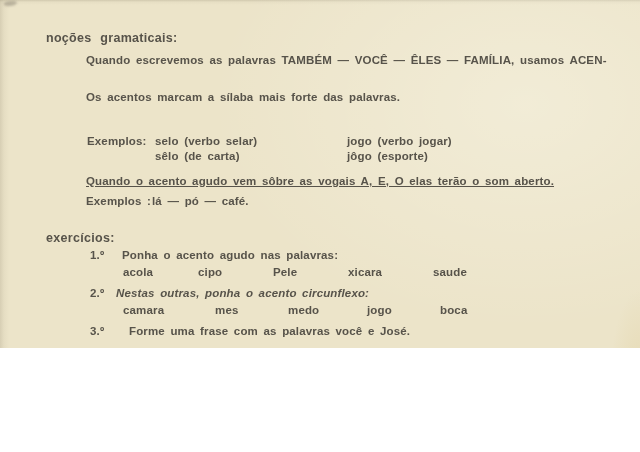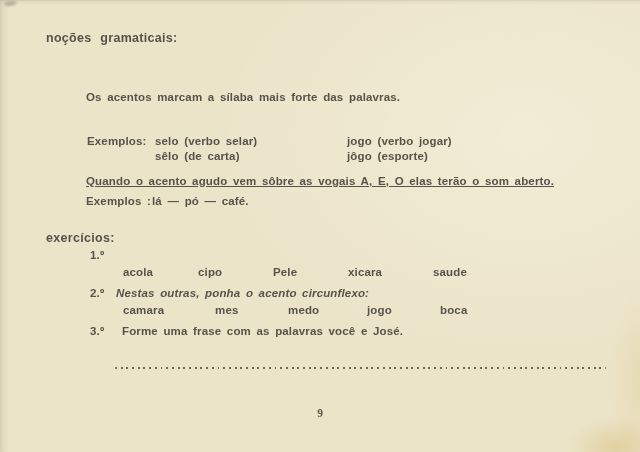--- a/index.html
+++ b/index.html
@@ -1,18 +1,18 @@
 <!DOCTYPE html>
 <html><head>
 <meta charset="utf-8">
 <style>
   html,body{margin:0;padding:0;}
   .page{
     position:relative;
-    width:640px;height:452px;
+    width:640px;height:348px;
     overflow:hidden;
     font-family:"Liberation Sans", sans-serif;
     background:
       radial-gradient(70px 45px at 616px 448px, rgba(202,168,78,0.32), transparent 70%),
       radial-gradient(40px 120px at 640px 380px, rgba(205,175,90,0.18), transparent 75%),
       radial-gradient(420px 300px at 82% 30%, rgba(255,255,246,0.30), transparent 75%),
       linear-gradient(90deg, rgba(140,130,105,0.22) 0px, rgba(140,130,105,0.07) 4px, rgba(0,0,0,0) 9px),
       linear-gradient(180deg, rgba(140,130,105,0.28) 0px, rgba(140,130,105,0.06) 2px, rgba(0,0,0,0) 5px),
       #ece4c9;
     color:#57534a;
@@ -58,52 +58,54 @@
 </style>
 </head>
 <body>
 
 <div class="page">
 
   <div class="smudge"></div>
 
   <div class="t h" style="left:46px;top:31px;">noções gramaticais:</div>
 
+  <div class="t" style="left:86px;top:54px;">Quando escrevemos as palavras TAMBÉM — VOCÊ — ÊLES — FAMÍLIA, usamos ACEN-</div>
 
   <div class="t" style="left:86px;top:91px;">Os acentos marcam a sílaba mais forte das palavras.</div>
 
 
   <div class="t" style="left:87px;top:135px;">Exemplos:</div>
   <div class="t" style="left:155px;top:135px;text-align:center;">selo (verbo selar)</div>
   <div class="t" style="left:155px;top:150px;">sêlo (de carta)</div>
   <div class="t" style="left:347px;top:135px;">jogo (verbo jogar)</div>
   <div class="t" style="left:347px;top:150px;">jôgo (esporte)</div>
 
   <div class="t" style="left:86px;top:175px;text-decoration:underline;">Quando o acento agudo vem sôbre as vogais A, E, O elas terão o som aberto.</div>
 
   <div class="t" style="left:86px;top:195px;">Exemplos :</div>
   <div class="t" style="left:152px;top:195px;">lá — pó — café.</div>
 
   <div class="t h" style="left:46px;top:231px;">exercícios:</div>
 
   <div class="t" style="left:90px;top:249px;">1.º</div>
+  <div class="t" style="left:122px;top:249px;">Ponha o acento agudo nas palavras:</div>
   <div class="t" style="left:123px;top:266px;">acola</div>
   <div class="t" style="left:198px;top:266px;">cipo</div>
   <div class="t" style="left:273px;top:266px;">Pele</div>
   <div class="t" style="left:348px;top:266px;">xicara</div>
   <div class="t" style="left:433px;top:266px;">saude</div>
 
   <div class="t" style="left:90px;top:287px;">2.º</div>
   <div class="t" style="left:116px;top:287px;font-style:italic;">Nestas outras, ponha o acento circunflexo:</div>
   <div class="t" style="left:123px;top:304px;">camara</div>
   <div class="t" style="left:215px;top:304px;">mes</div>
   <div class="t" style="left:288px;top:304px;">medo</div>
   <div class="t" style="left:367px;top:304px;">jogo</div>
   <div class="t" style="left:440px;top:304px;">boca</div>
 
   <div class="t" style="left:90px;top:325px;">3.º</div>
-  <div class="t" style="left:122px;top:325px;">Forme uma frase com as palavras você e José.</div>
+  <div class="t" style="left:129px;top:325px;">Forme uma frase com as palavras você e José.</div>
 
   <div class="dotline"></div>
 
   <div class="pagenum">9</div>
 
 </div>
 
 </body></html>

